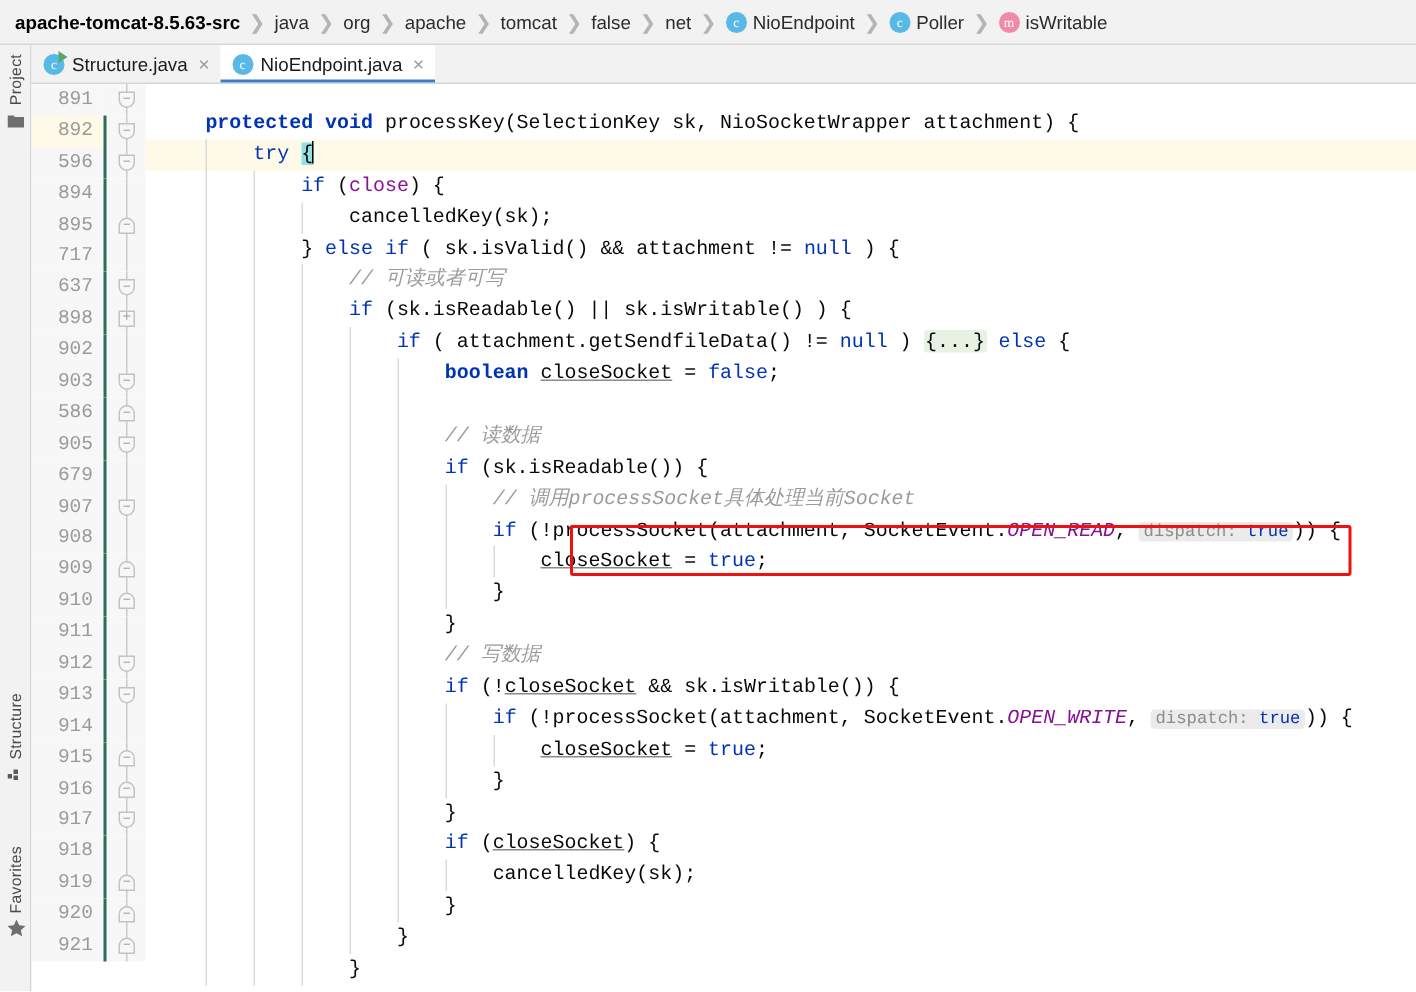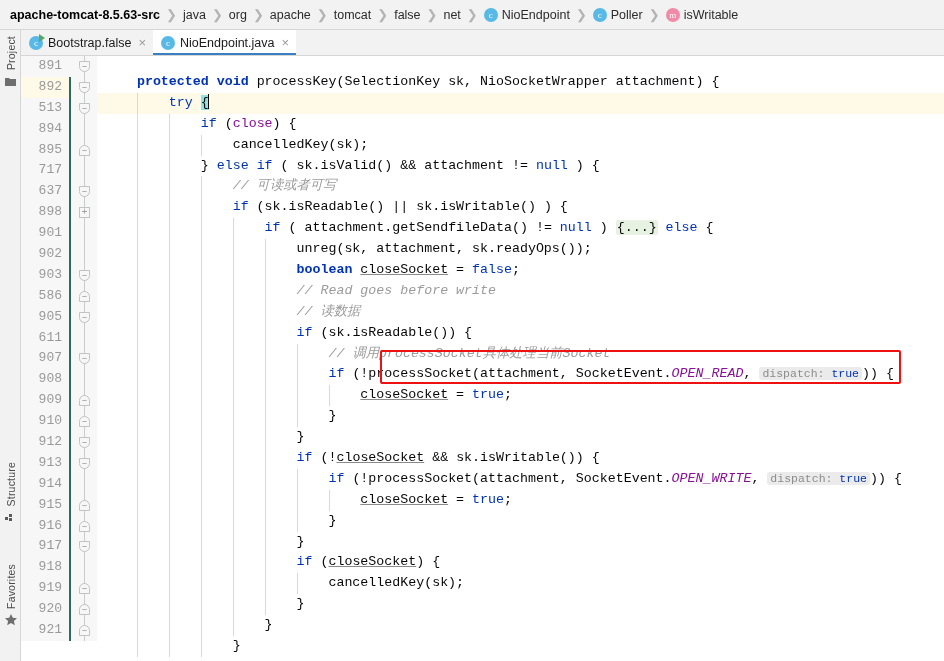--- a/index.html
+++ b/index.html
@@ -207,21 +207,21 @@
           </svg></span>
       </div>
     </div>
 
   <div class="tabbar" id="tabbar">
       <div class="tab">
         <span class="tabico">
           <span class="disc">c</span>
           <span class="runarrow"></span>
         </span>
-        <span>Bootstrap.false</span>
+        <span>Structure.java</span>
         <span class="tabx">×</span>
       </div>
       <div class="tab active">
         <span class="tabico">
           <span class="disc">c</span>
         </span>
         <span>NioEndpoint.java</span>
         <span class="tabx">×</span>
       </div>
     </div>
@@ -239,21 +239,21 @@
         <div class="row caretline">
           <div class="lnum">892</div>
           <div class="foldcol">
             <span class="foldline"></span>
             <span class="fold top">–</span>
           </div>
           <div class="chbar"></div>
           <div class="codecell" style="padding-left: 8px;">        <span class="kw2">try</span> <span class="brmatch">{</span><span class="caret"></span><span class="ig" style="left: 40px;"></span></div>
         </div>
         <div class="row">
-          <div class="lnum">513</div>
+          <div class="lnum">596</div>
           <div class="foldcol">
             <span class="foldline"></span>
             <span class="fold top">–</span>
           </div>
           <div class="chbar"></div>
           <div class="codecell" style="padding-left: 8px;">            <span class="kw2">if</span> (<span class="fld">close</span>) {<span class="ig" style="left: 40px;"></span><span class="ig" style="left: 72px;"></span></div>
         </div>
         <div class="row">
           <div class="lnum">894</div>
           <div class="foldcol">
@@ -291,64 +291,56 @@
         <div class="row">
           <div class="lnum">898</div>
           <div class="foldcol">
             <span class="foldline"></span>
             <span class="fold">+</span>
           </div>
           <div class="chbar"></div>
           <div class="codecell" style="padding-left: 8px;">                    <span class="kw2">if</span> ( attachment.getSendfileData() != <span class="kw2">null</span> ) <span class="foldph">{...}</span> <span class="kw2">else</span> {<span class="ig" style="left: 40px;"></span><span class="ig" style="left: 72px;"></span><span class="ig" style="left: 104px;"></span><span class="ig" style="left: 136px;"></span></div>
         </div>
         <div class="row">
-          <div class="lnum">901</div>
-          <div class="foldcol">
-            <span class="foldline"></span>
-          </div>
-          <div class="chbar"></div>
-          <div class="codecell" style="padding-left: 8px;">                        unreg(sk, attachment, sk.readyOps());<span class="ig" style="left: 40px;"></span><span class="ig" style="left: 72px;"></span><span class="ig" style="left: 104px;"></span><span class="ig" style="left: 136px;"></span><span class="ig" style="left: 168px;"></span></div>
-        </div>
-        <div class="row">
           <div class="lnum">902</div>
           <div class="foldcol">
             <span class="foldline"></span>
           </div>
           <div class="chbar"></div>
           <div class="codecell" style="padding-left: 8px;">                        <span class="kw">boolean</span> <span class="lvar">closeSocket</span> = <span class="kw2">false</span>;<span class="ig" style="left: 40px;"></span><span class="ig" style="left: 72px;"></span><span class="ig" style="left: 104px;"></span><span class="ig" style="left: 136px;"></span><span class="ig" style="left: 168px;"></span></div>
         </div>
         <div class="row">
           <div class="lnum">903</div>
           <div class="foldcol">
             <span class="foldline"></span>
             <span class="fold top">–</span>
           </div>
           <div class="chbar"></div>
-          <div class="codecell" style="padding-left: 8px;">                        <span class="cmt">// Read goes before write</span><span class="ig" style="left: 40px;"></span><span class="ig" style="left: 72px;"></span><span class="ig" style="left: 104px;"></span><span class="ig" style="left: 136px;"></span><span class="ig" style="left: 168px;"></span></div>
+          <div class="codecell" style="padding-left: 8px;">                        <span class="ig" style="left: 40px;"></span><span class="ig" style="left: 72px;"></span><span class="ig" style="left: 104px;"></span><span class="ig" style="left: 136px;"></span><span class="ig" style="left: 168px;"></span></div>
         </div>
         <div class="row">
           <div class="lnum">586</div>
           <div class="foldcol">
             <span class="foldline"></span>
             <span class="fold bot">–</span>
           </div>
           <div class="chbar"></div>
           <div class="codecell" style="padding-left: 8px;">                        <span class="cmt">// 读数据</span><span class="ig" style="left: 40px;"></span><span class="ig" style="left: 72px;"></span><span class="ig" style="left: 104px;"></span><span class="ig" style="left: 136px;"></span><span class="ig" style="left: 168px;"></span></div>
         </div>
         <div class="row">
           <div class="lnum">905</div>
           <div class="foldcol">
             <span class="foldline"></span>
             <span class="fold top">–</span>
           </div>
           <div class="chbar"></div>
           <div class="codecell" style="padding-left: 8px;">                        <span class="kw2">if</span> (sk.isReadable()) {<span class="ig" style="left: 40px;"></span><span class="ig" style="left: 72px;"></span><span class="ig" style="left: 104px;"></span><span class="ig" style="left: 136px;"></span><span class="ig" style="left: 168px;"></span></div>
         </div>
         <div class="row">
-          <div class="lnum">611</div>
+          <div class="lnum">679</div>
           <div class="foldcol">
             <span class="foldline"></span>
           </div>
           <div class="chbar"></div>
           <div class="codecell" style="padding-left: 8px;">                            <span class="cmt">// 调用processSocket具体处理当前Socket</span><span class="ig" style="left: 40px;"></span><span class="ig" style="left: 72px;"></span><span class="ig" style="left: 104px;"></span><span class="ig" style="left: 136px;"></span><span class="ig" style="left: 168px;"></span><span class="ig" style="left: 200px;"></span></div>
         </div>
         <div class="row">
           <div class="lnum">907</div>
           <div class="foldcol">
             <span class="foldline"></span>
@@ -377,20 +369,28 @@
         <div class="row">
           <div class="lnum">910</div>
           <div class="foldcol">
             <span class="foldline"></span>
             <span class="fold bot">–</span>
           </div>
           <div class="chbar"></div>
           <div class="codecell" style="padding-left: 8px;">                        }<span class="ig" style="left: 40px;"></span><span class="ig" style="left: 72px;"></span><span class="ig" style="left: 104px;"></span><span class="ig" style="left: 136px;"></span><span class="ig" style="left: 168px;"></span></div>
         </div>
         <div class="row">
+          <div class="lnum">911</div>
+          <div class="foldcol">
+            <span class="foldline"></span>
+          </div>
+          <div class="chbar"></div>
+          <div class="codecell" style="padding-left: 8px;">                        <span class="cmt">// 写数据</span><span class="ig" style="left: 40px;"></span><span class="ig" style="left: 72px;"></span><span class="ig" style="left: 104px;"></span><span class="ig" style="left: 136px;"></span><span class="ig" style="left: 168px;"></span></div>
+        </div>
+        <div class="row">
           <div class="lnum">912</div>
           <div class="foldcol">
             <span class="foldline"></span>
             <span class="fold top">–</span>
           </div>
           <div class="chbar"></div>
           <div class="codecell" style="padding-left: 8px;">                        <span class="kw2">if</span> (!<span class="lvar">closeSocket</span> &amp;&amp; sk.isWritable()) {<span class="ig" style="left: 40px;"></span><span class="ig" style="left: 72px;"></span><span class="ig" style="left: 104px;"></span><span class="ig" style="left: 136px;"></span><span class="ig" style="left: 168px;"></span></div>
         </div>
         <div class="row">
           <div class="lnum">913</div>

